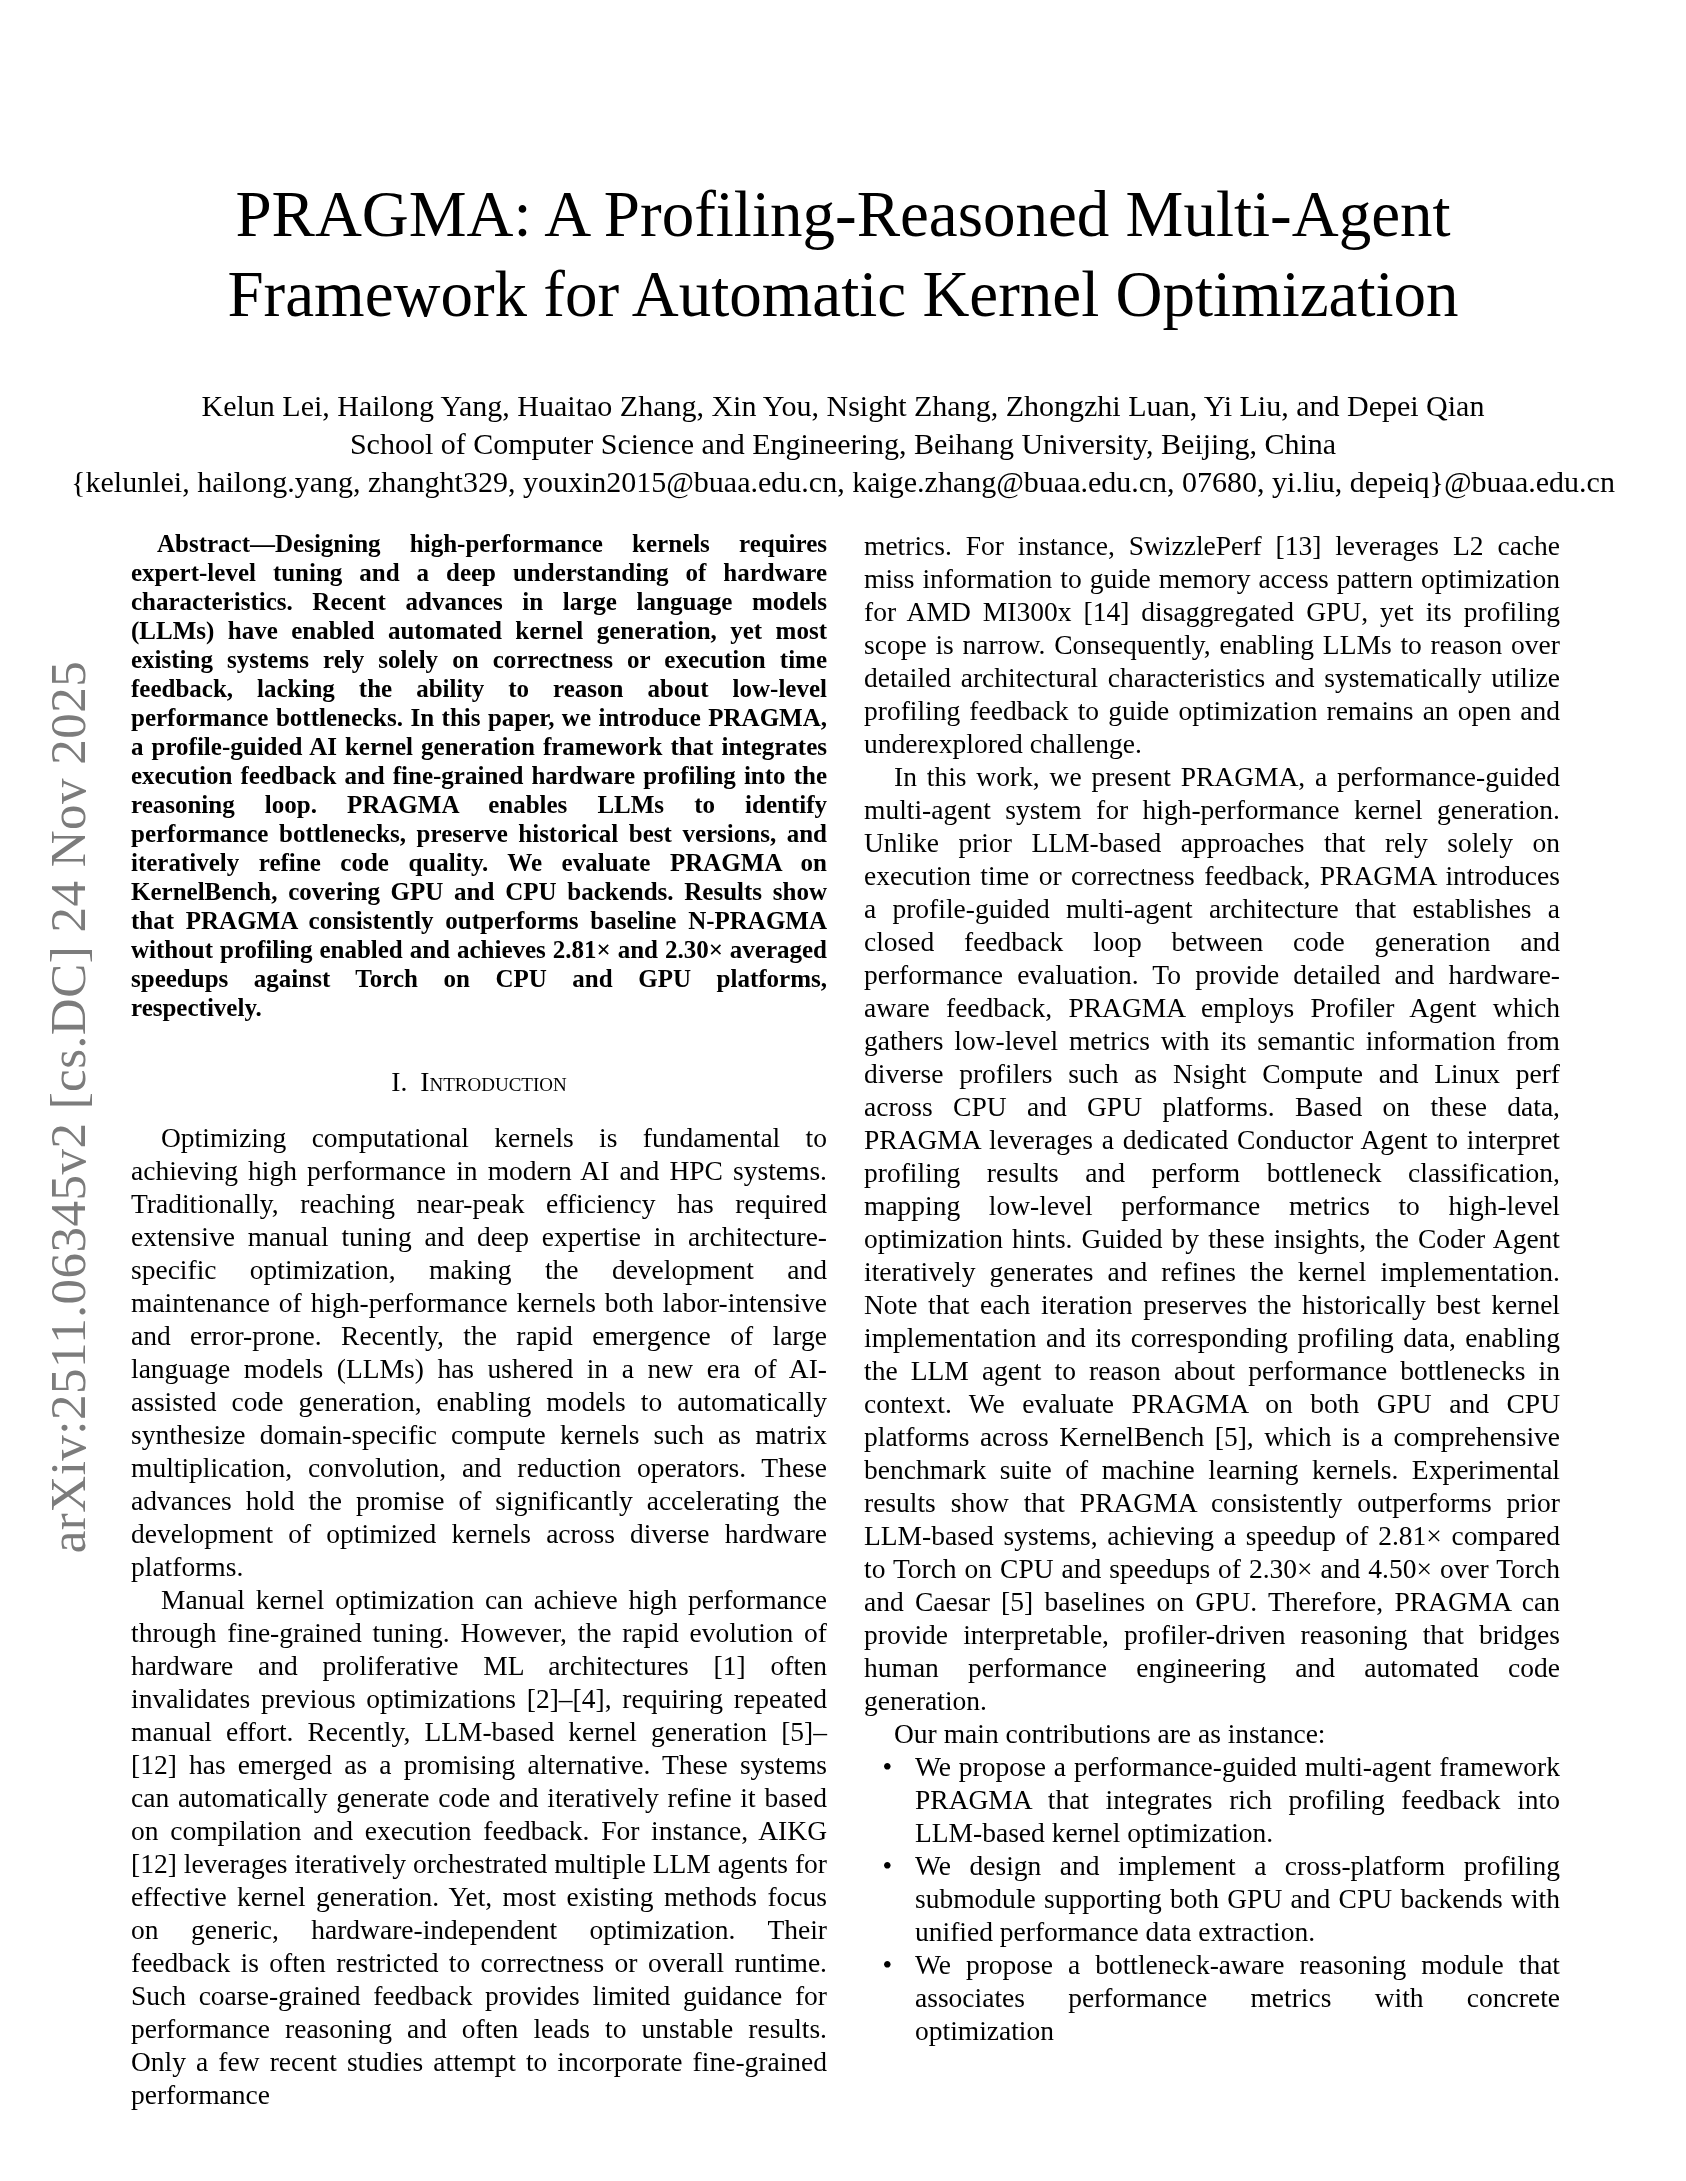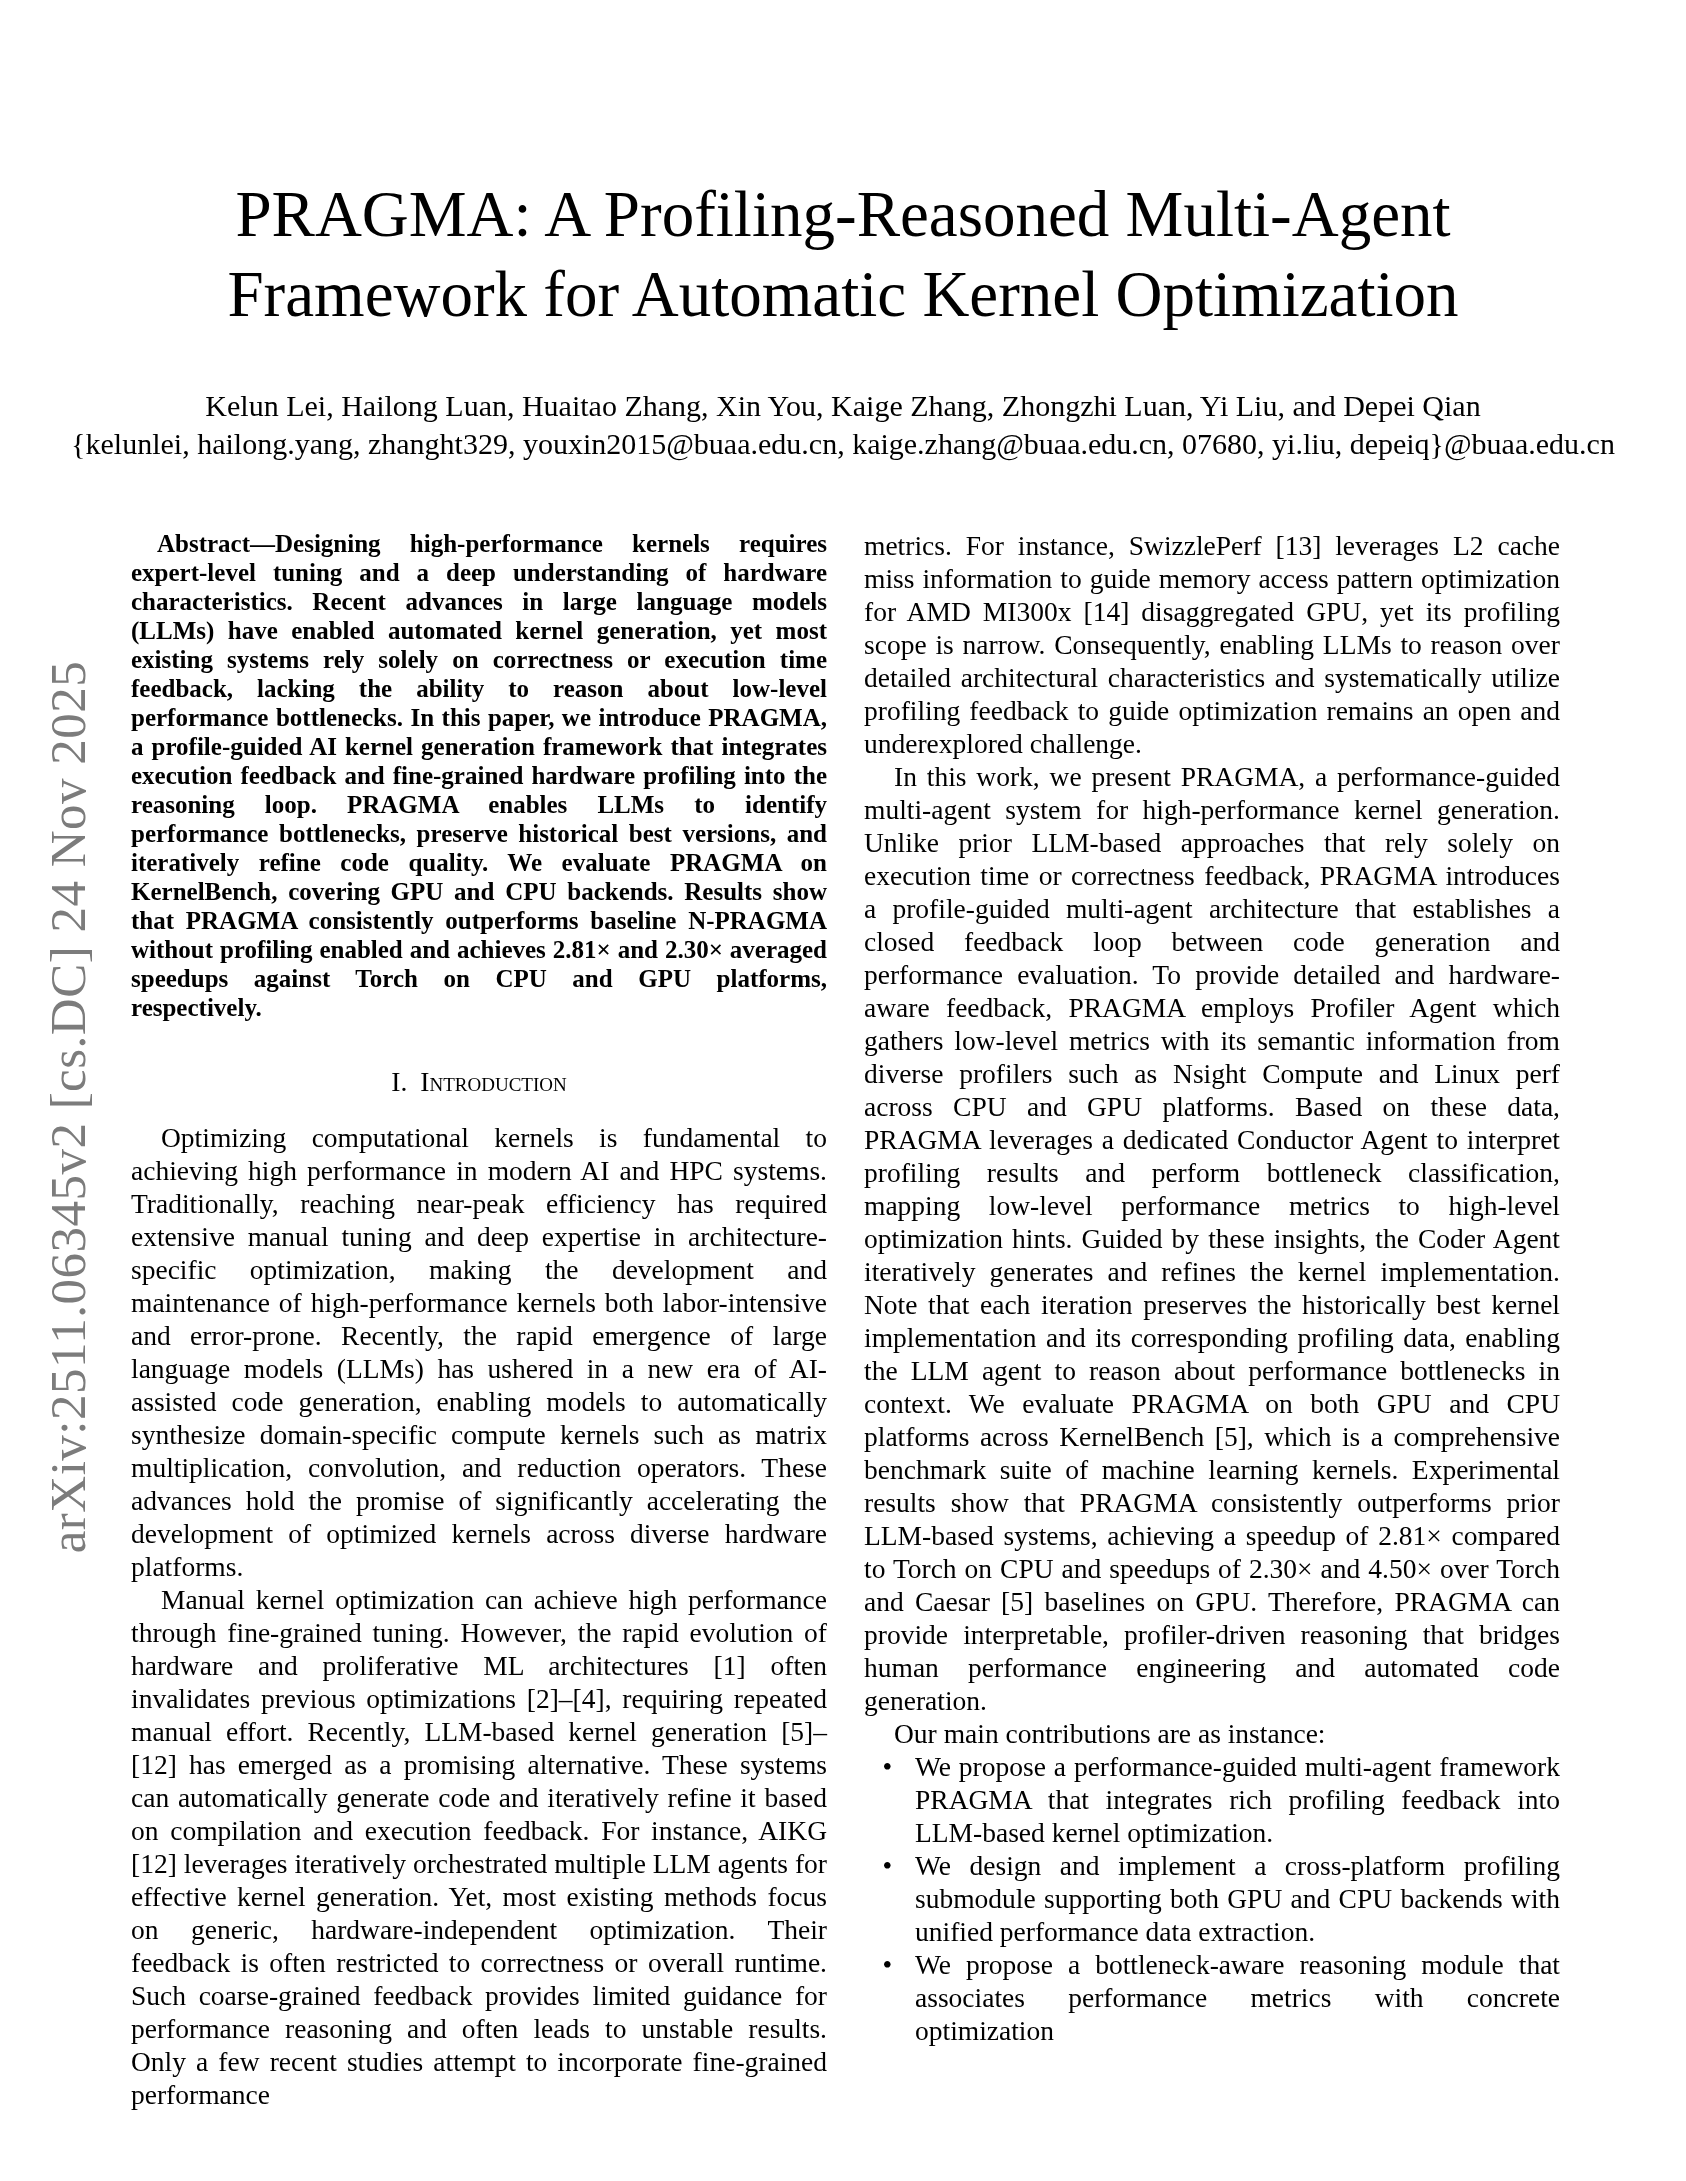--- a/index.html
+++ b/index.html
@@ -92,21 +92,22 @@
 </head>
 <body>
 
 <div class="watermark">arXiv:2511.06345v2  [cs.DC]  24 Nov 2025</div>
 
 <header class="header">
   <h1 class="title">
     <span>PRAGMA: A Profiling-Reasoned Multi-Agent</span><br>
     <span>Framework for Automatic Kernel Optimization</span>
   </h1>
-  <div class="authors">Kelun Lei, Hailong Luan, Huaitao Zhang, Xin You, Kaige Zhang, Zhongzhi Luan, Yi Liu, and Depei Qian</div>
+  <div class="authors">Kelun Lei, Hailong Yang, Huaitao Zhang, Xin You, Nsight Zhang, Zhongzhi Luan, Yi Liu, and Depei Qian</div>
+  <div class="affiliation">School of Computer Science and Engineering, Beihang University, Beijing, China</div>
   <div class="emails">{kelunlei, hailong.yang, zhanght329, youxin2015@buaa.edu.cn, kaige.zhang@buaa.edu.cn, 07680, yi.liu, depeiq}@buaa.edu.cn</div>
 </header>
 
 <div class="columns">
 
   <div class="col">
     <p class="abstract"><span class="abs-label">Abstract</span><span>—Designing high-performance kernels requires expert-level tuning and a deep understanding of hardware characteristics. Recent advances in large language models (LLMs) have enabled automated kernel generation, yet most existing systems rely solely on correctness or execution time feedback, lacking the ability to reason about low-level performance bottlenecks. In this paper, we introduce PRAGMA, a profile-guided AI kernel generation framework that integrates execution feedback and fine-grained hardware profiling into the reasoning loop. PRAGMA enables LLMs to identify performance bottlenecks, preserve historical best versions, and iteratively refine code quality. We evaluate PRAGMA on KernelBench, covering GPU and CPU backends. Results show that PRAGMA consistently outperforms baseline N-PRAGMA without profiling enabled and achieves 2.81× and 2.30× averaged speedups against Torch on CPU and GPU platforms, respectively.</span></p>
 
     <h2 class="section-heading">
       <span>I.</span><span class="gap"></span><span class="sc">Introduction</span>

